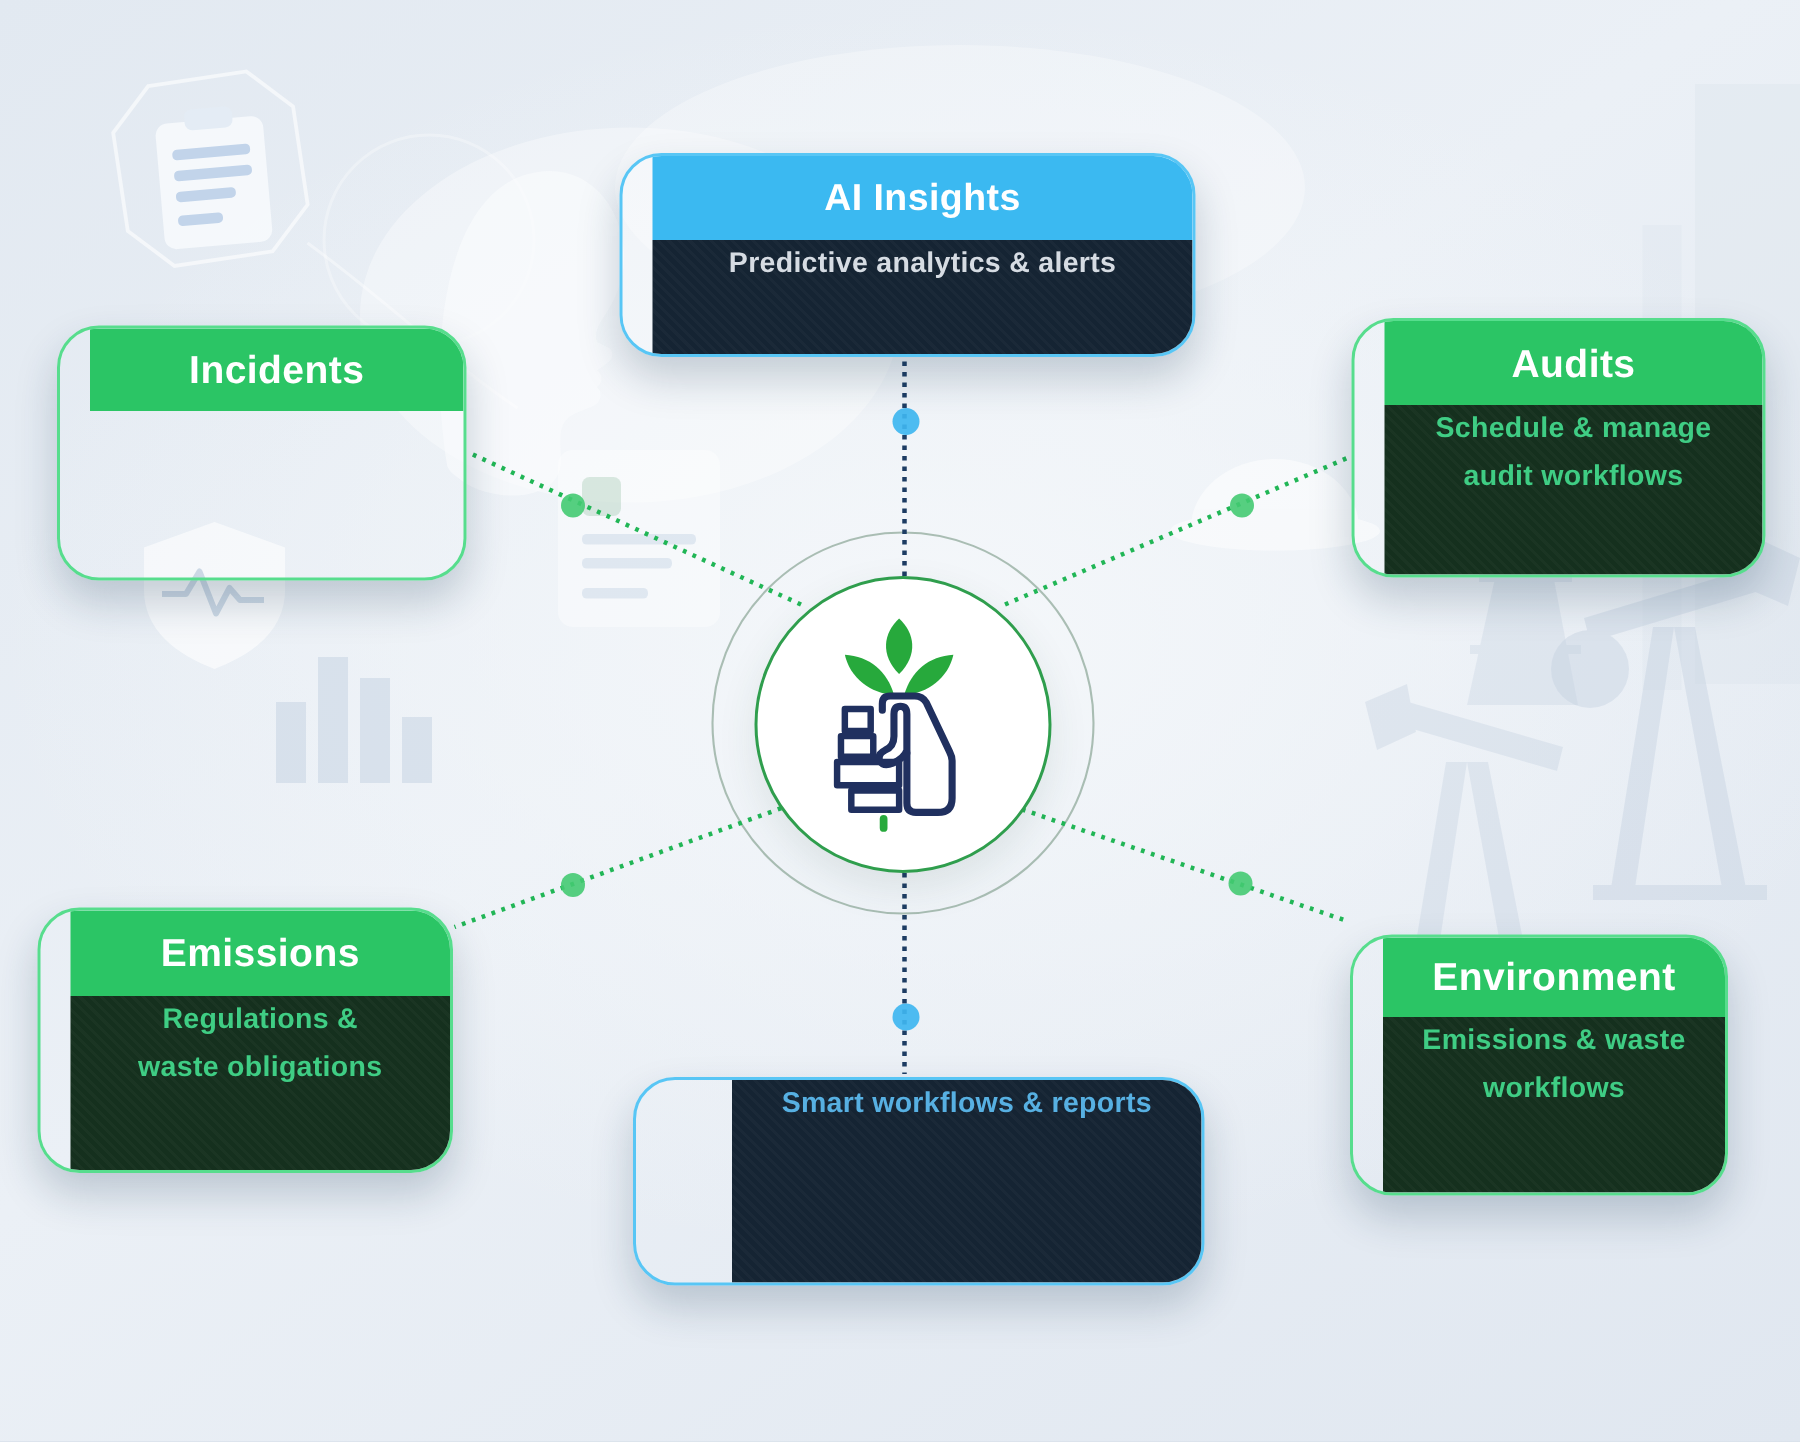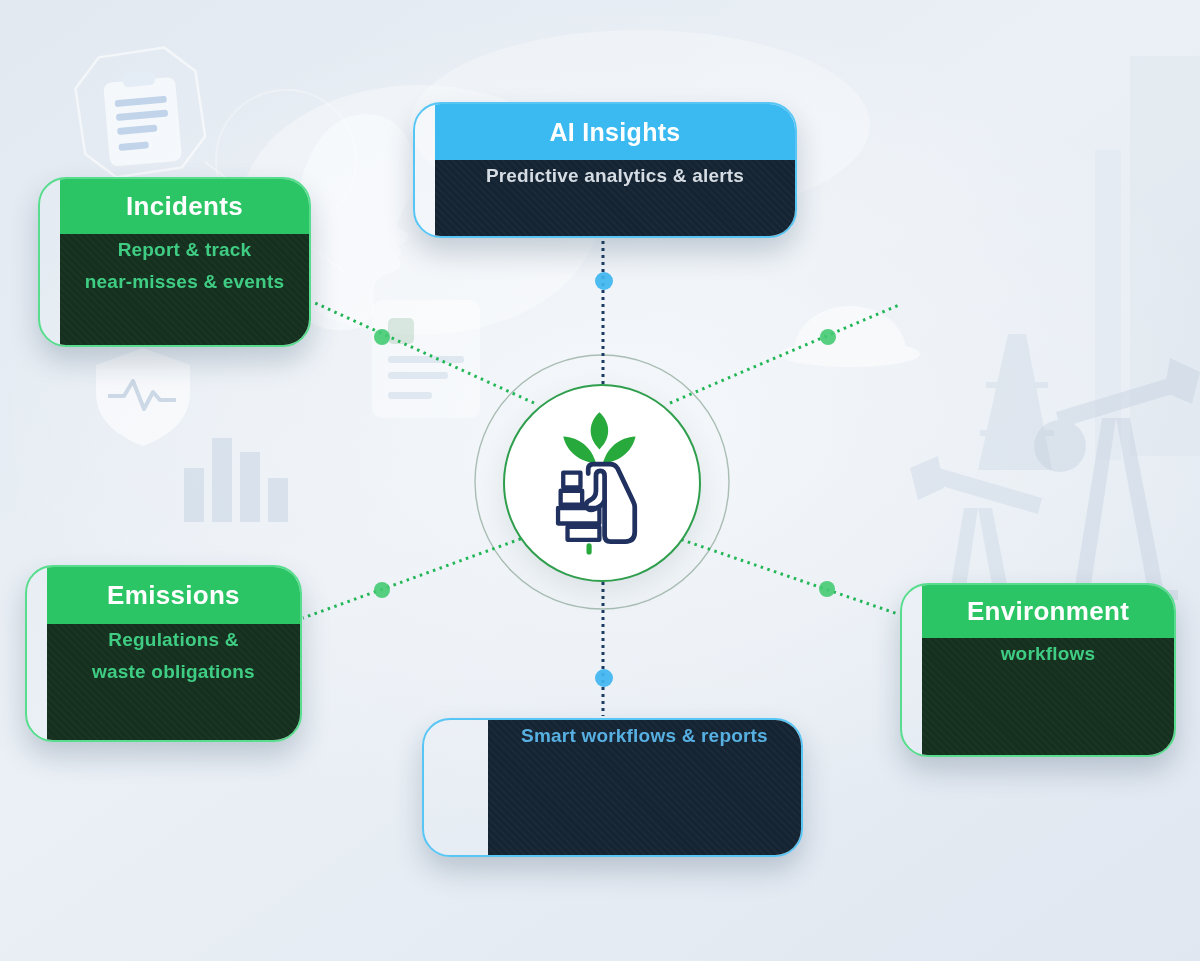--- a/index.html
+++ b/index.html
@@ -22,21 +22,21 @@
   .dot-blue{fill:var(--dot-blue,#3fb6f0);opacity:.92;}
   .ring{stroke:var(--ring,#8aa596);stroke-width:1.4;fill:none;opacity:.7;}
 
   
   .card{
     position:absolute;z-index:3;border-radius:28px;overflow:hidden;
     box-sizing:border-box;display:flex;flex-direction:column;text-align:center;
     box-shadow:0 14px 28px rgba(25,55,80,.22);
     padding-left:20px;
   }
-  .card.green{border:2px solid var(--green-border,#57dd8d);}
+  .card.green{border:2px solid var(--green-border,#57dd8d);margin-top:40px;}
   .card.blue{border:2px solid var(--blue-border,#58c6f5);}
   .card .head{flex:0 0 auto;display:flex;align-items:center;justify-content:center;
     color:var(--header-text,#fff);font-weight:700;letter-spacing:.3px;}
   .card.green .head{background:var(--green-header,#2bc565);font-size:26px;}
   .card.blue .head{background:var(--blue-header,#3bb9f1);font-size:25px;}
   .card .body{
     flex:1 1 auto;display:flex;flex-direction:column;align-items:center;justify-content:flex-start;
     font-weight:600;font-size:19px;line-height:32px;letter-spacing:.2px;
     background-image:repeating-linear-gradient(45deg,rgba(255,255,255,.025) 0 2px,rgba(0,0,0,0) 2px 5px);
   }
@@ -167,42 +167,48 @@
     </header>
     <div class="body">
       <span>Predictive analytics &amp; alerts</span>
     </div>
   </section>
 
   <section class="card green" style="left:38px;top:177px;width:273px;height:170px">
     <header class="head" style="height:55px">
       <span>Incidents</span>
     </header>
-    <div class="body">
-      <span>Report &amp; track</span>
-      <span>near-misses &amp; events</span>
-    </div>
-  </section>
-
+  </section>
+
+  <section class="card green" style="left:901px;top:172px;width:276px;height:173px">
+    <header class="head" style="height:56px">
+      <span>Audits</span>
+    </header>
+    <div class="body">
+      <span>Schedule &amp; manage</span>
+      <span>audit workflows</span>
+    </div>
+  </section>
 
   <section class="card green" style="left:25px;top:565px;width:277px;height:177px">
     <header class="head" style="height:57px">
       <span>Emissions</span>
     </header>
     <div class="body">
       <span>Regulations &amp;</span>
       <span>waste obligations</span>
     </div>
   </section>
 
-  <section class="card green" style="left:900px;top:583px;width:276px;height:174px">
+  <section class="card green" style="left:900px;top:583px;width:252px;height:174px">
     <header class="head" style="height:53px">
       <span>Environment</span>
     </header>
     <div class="body">
+      <span>Emissions &amp; waste</span>
       <span>workflows</span>
     </div>
   </section>
 
   <section class="card blue alt" style="left:422px;top:718px;width:381px;height:139px">
     <div class="body">
       <span>Smart workflows &amp; reports</span>
     </div>
   </section>
 

